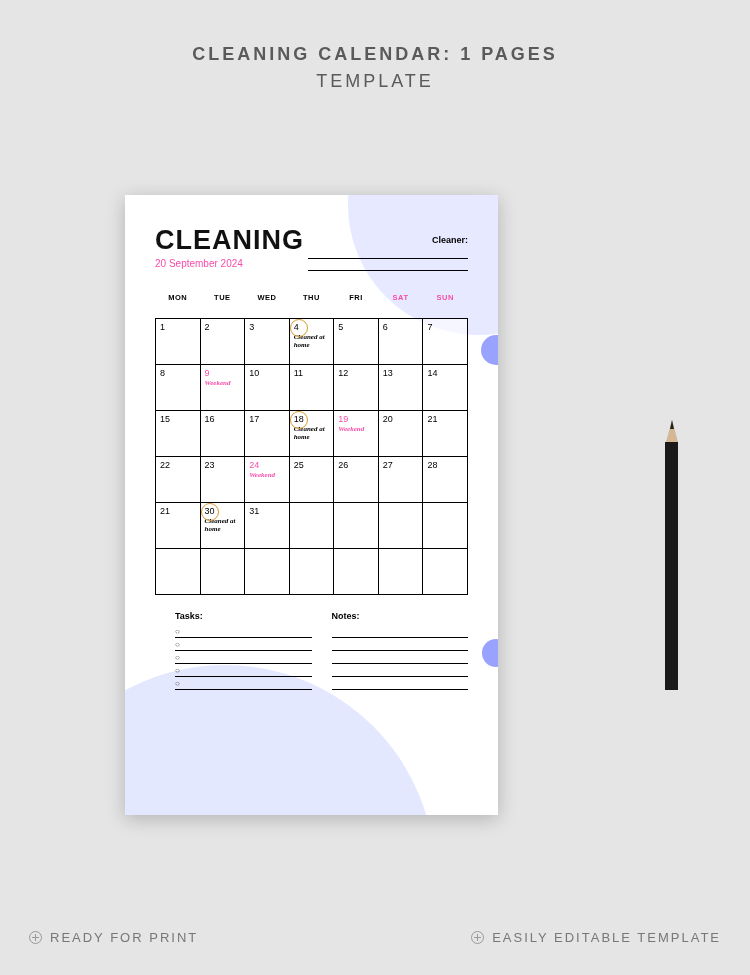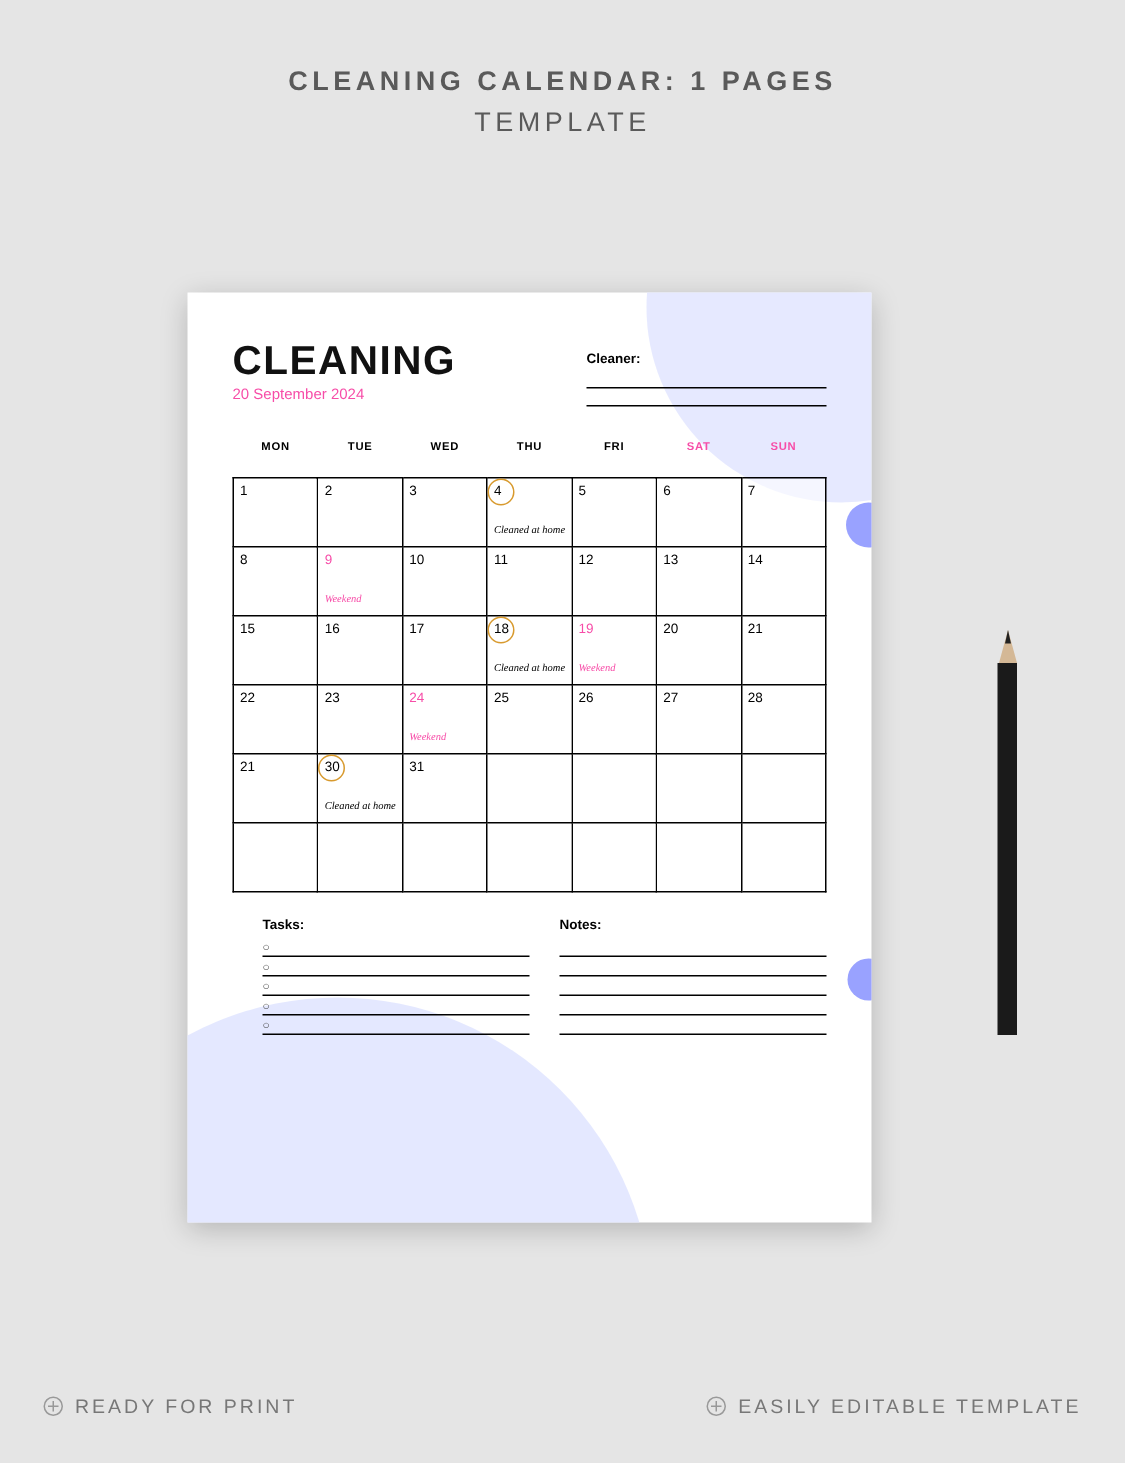--- a/index.html
+++ b/index.html
@@ -14,21 +14,21 @@
   color: #5a5a5a; letter-spacing: 3px;
   font-size: 18px; font-weight: 700;
 }
 .header-sub {
   text-align: center; color: #5a5a5a;
   letter-spacing: 3px; font-size: 18px;
   font-weight: 400; margin-top: 6px;
 }
 .page {
   position: absolute; left: 125px; top: 195px;
-  width: 456px; height: 620px;
+  width: 373px; height: 620px;
   background: #fff;
   box-shadow: 0 4px 18px rgba(0,0,0,0.22);
   overflow: hidden;
 }
 .blob1 {
   position: absolute; width: 260px; height: 260px;
   border-radius: 50%; background: #e2e5ff;
   top: -120px; right: -110px; opacity: 0.85;
 }
 .blob2 {
@@ -46,40 +46,40 @@
   border-radius: 50%; background: #99a2ff;
   bottom: 148px; right: -12px;
 }
 .inner { position: relative; padding: 30px 30px 20px; height: 100%; }
 .top-row { display: flex; justify-content: space-between; align-items: flex-start; }
 .title {
   font-size: 27px; font-weight: 700; letter-spacing: 1px;
   color: #111;
 }
 .date { color: #f74da8; font-size: 10px; margin-top: 2px; }
-.cleaner-block { width: 160px; margin-top: 4px; }
+.cleaner-block { width: 160px; margin-top: 4px; text-align: right; }
 .cleaner-label { font-size: 9px; font-weight: 600; }
 .cline { border-bottom: 1px solid #000; height: 12px; }
 .cal { margin-top: 22px; width: 100%; border-collapse: collapse; table-layout: fixed; }
 .cal th {
   font-size: 7.5px; font-weight: 700; letter-spacing: 0.5px;
   padding-bottom: 16px; text-align: center;
 }
 .cal th.wk { color: #f74da8; }
 .cal td {
   border: 1px solid #000; height: 46px;
   vertical-align: top; padding: 3px 4px;
   font-size: 9px; position: relative; background: rgba(255,255,255,0.6);
 }
 .cal .dn { font-size: 9px; position: relative; z-index: 1; }
 .cal .dn.pink { color: #f74da8; }
 .cal .ann {
   font-size: 7px; font-style: italic;
   font-family: 'Brush Script MT', cursive;
-  margin-top: 18px; line-height: 1.1;
+  margin-top: 2px; line-height: 1.1; font-weight: bold;
 }
 .cal .ann.pink { color: #f74da8; }
 .circ {
   position: absolute; width: 18px; height: 18px;
   border: 1px solid #d89a2e; border-radius: 50%;
   top: 0px; left: 0px;
 }
 .bottom { display: flex; gap: 20px; margin-top: 16px; margin-left: 20px; }
 .col { flex: 1; }
 .col-label { font-size: 9px; font-weight: 600; margin-bottom: 4px; }

